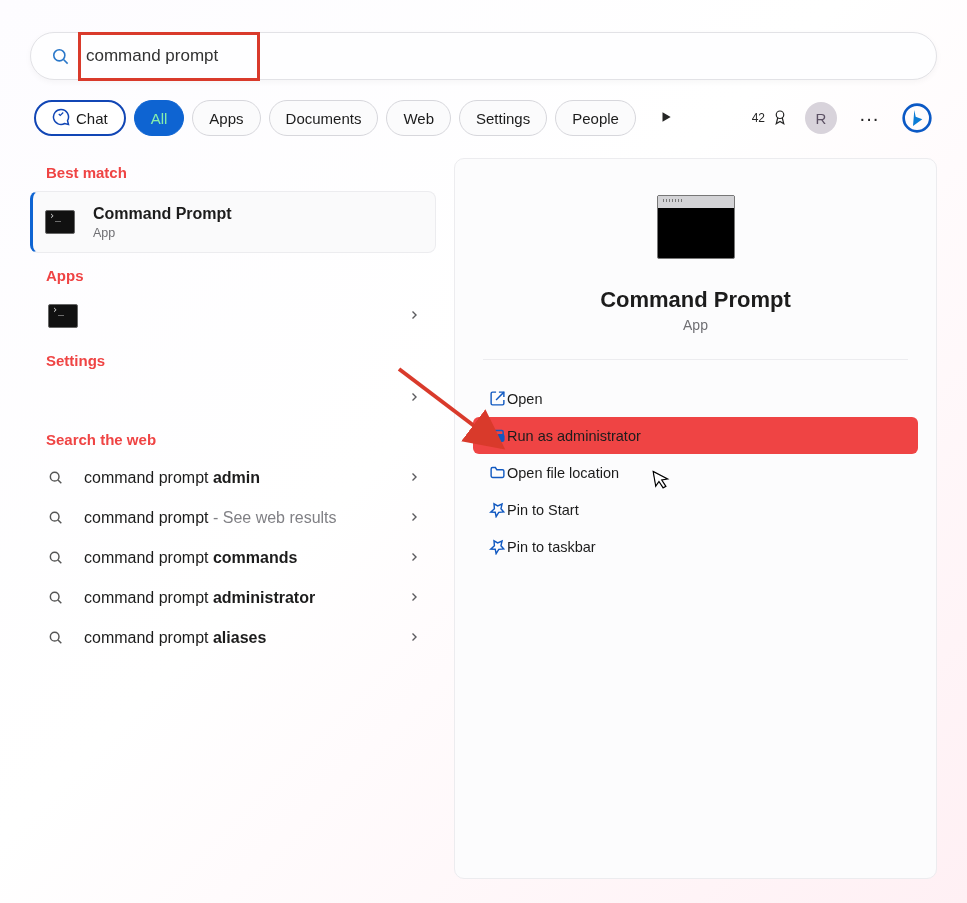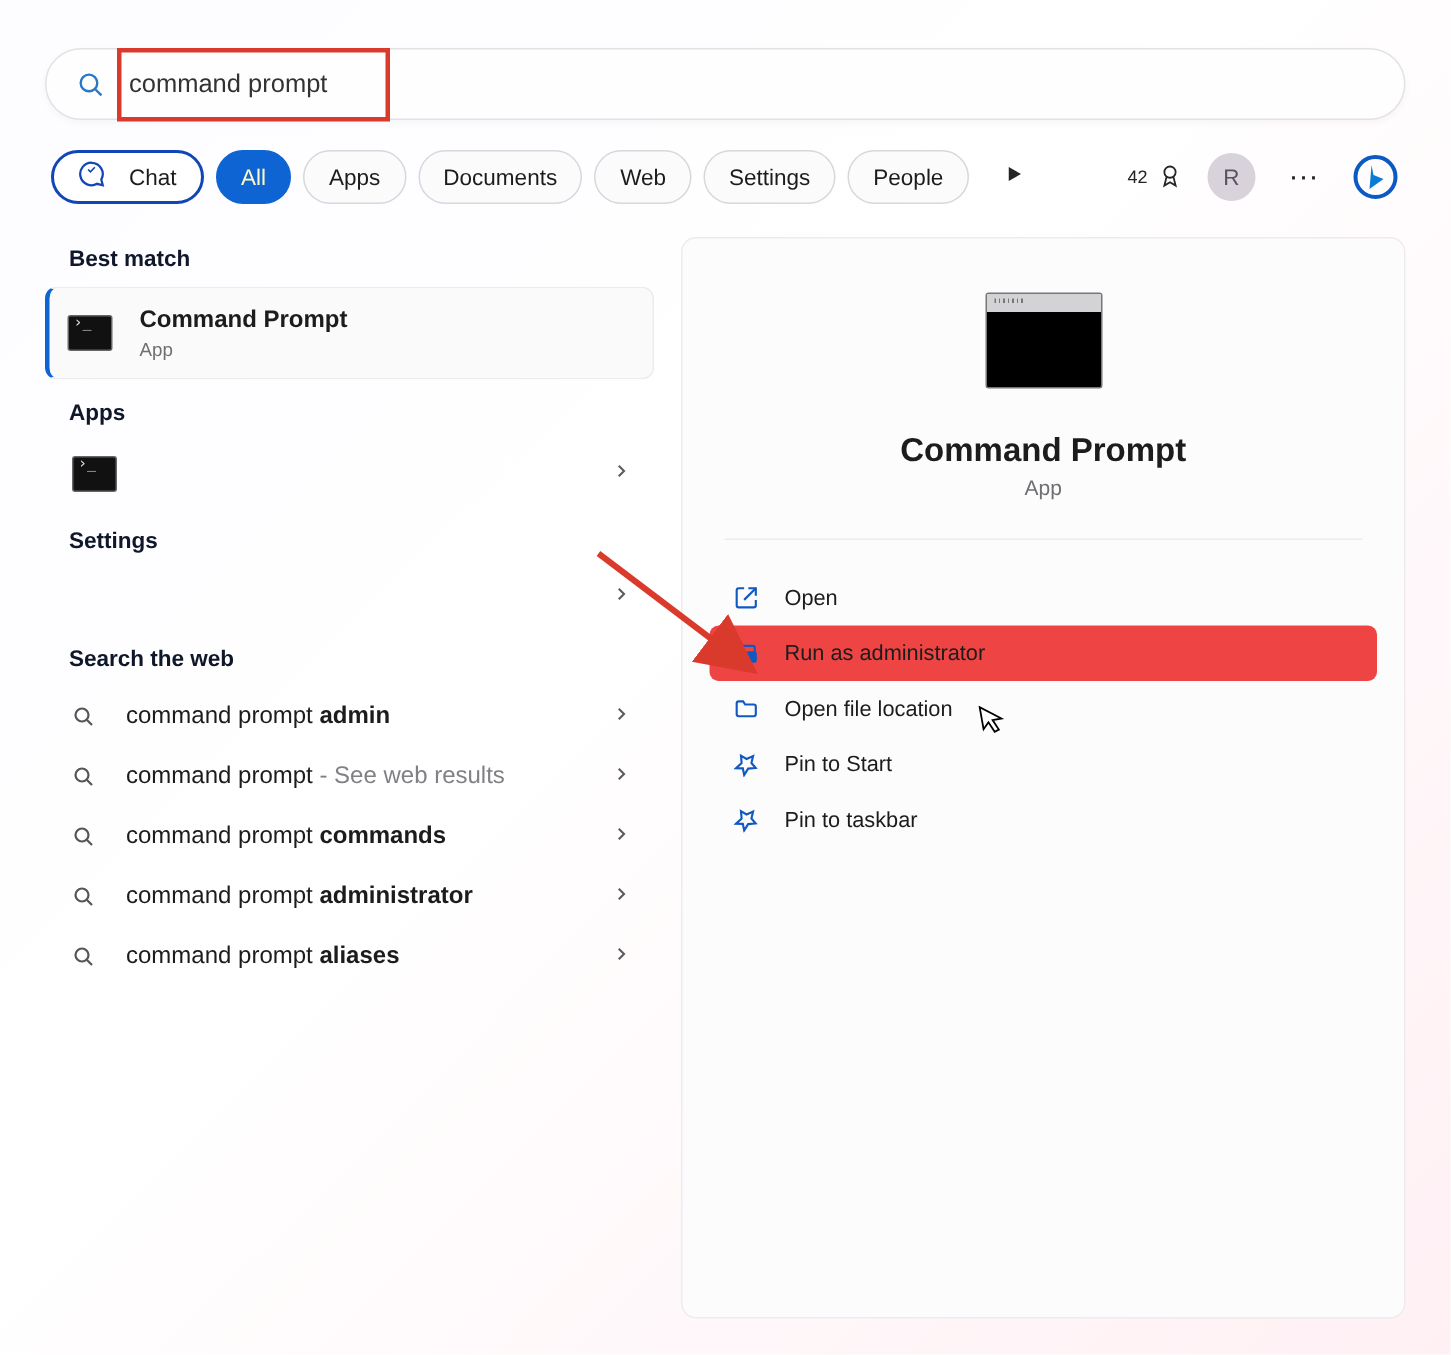--- a/index.html
+++ b/index.html
@@ -59,23 +59,23 @@
     display: inline-flex;
     align-items: center;
     height: 36px;
     padding: 0 16px;
     border-radius: 20px;
     border: 1px solid #d7d7dc;
     background: #fbfbfc;
     font-size: 15px;
     color: #1c1c1c;
     cursor: pointer;
-    gap: 16px;
-  }
-  .pill.active { background: #0e64d2; color: #fef9c3; border-color: #0e64d2; justify-content: center; }
+    gap: 6px;
+  }
+  .pill.active { background: #0e64d2; color: #86efac; border-color: #0e64d2; justify-content: center; }
   .pill.chat { border: 2px solid #1146b5; color: #1c1c1c; background: #fff; }
   .pill.chat .bing-icon { color: #1146b5; }
   .play-btn {
     width: 36px; height: 36px; border-radius: 20px;
     display: inline-flex; align-items: center; justify-content: center;
     font-size: 15px; color: #252525; margin-left: 4px; cursor: pointer;
   }
   .xp-badge { display: inline-flex; align-items: center; gap: 6px; font-size: 12px; color: #252525; margin-left: auto; margin-right: 4px; }
   .avatar {
     width: 32px; height: 32px; border-radius: 50%;
@@ -100,21 +100,21 @@
   .leftcol { flex: 0 0 408px; min-width: 0; }
   .rightcol {
     flex: 1;
     background: #fcfcfd;
     border: 1px solid #ececef;
     border-radius: 10px;
     padding: 36px 18px 20px 18px;
     position: relative;
   }
 
-  .section-head { font-size: 15px; font-weight: 600; color: #0f172a; padding: 6px 16px 10px 16px; }
+  .section-head { font-size: 15px; font-weight: 600; color: #ef4444; padding: 6px 16px 10px 16px; }
   .section-head.tight { padding-top: 14px; }
 
   .result-row {
     display: flex;
     align-items: center;
     gap: 18px;
     padding: 10px 18px 10px 18px;
     border-radius: 8px;
     position: relative;
     cursor: pointer;
@@ -167,21 +167,20 @@
     content: ""; position: absolute; top: 3px; left: 5px; width: 20px; height: 3px;
     background: repeating-linear-gradient(90deg,#777 0,#777 1px,transparent 1px,transparent 3px);
   }
   .preview .ptitle { font-size: 22px; font-weight: 600; color: #1c1c1c; }
   .preview .psub { font-size: 14px; color: #6f6f73; margin-top: 4px; }
 
   .actions { margin: 20px 0 0 0; }
   .action-row {
     display: flex;
     align-items: center;
-    gap: 16px;
     padding: 10px 16px;
     border-radius: 6px;
     font-size: 14.5px;
     color: #1c1c1c;
     cursor: pointer;
     position: relative;
   }
   .action-row.hover { background: #ef4444; }
   .action-icon { color: #1159c1; display: inline-flex; width: 18px; flex: 0 0 18px; }
 

